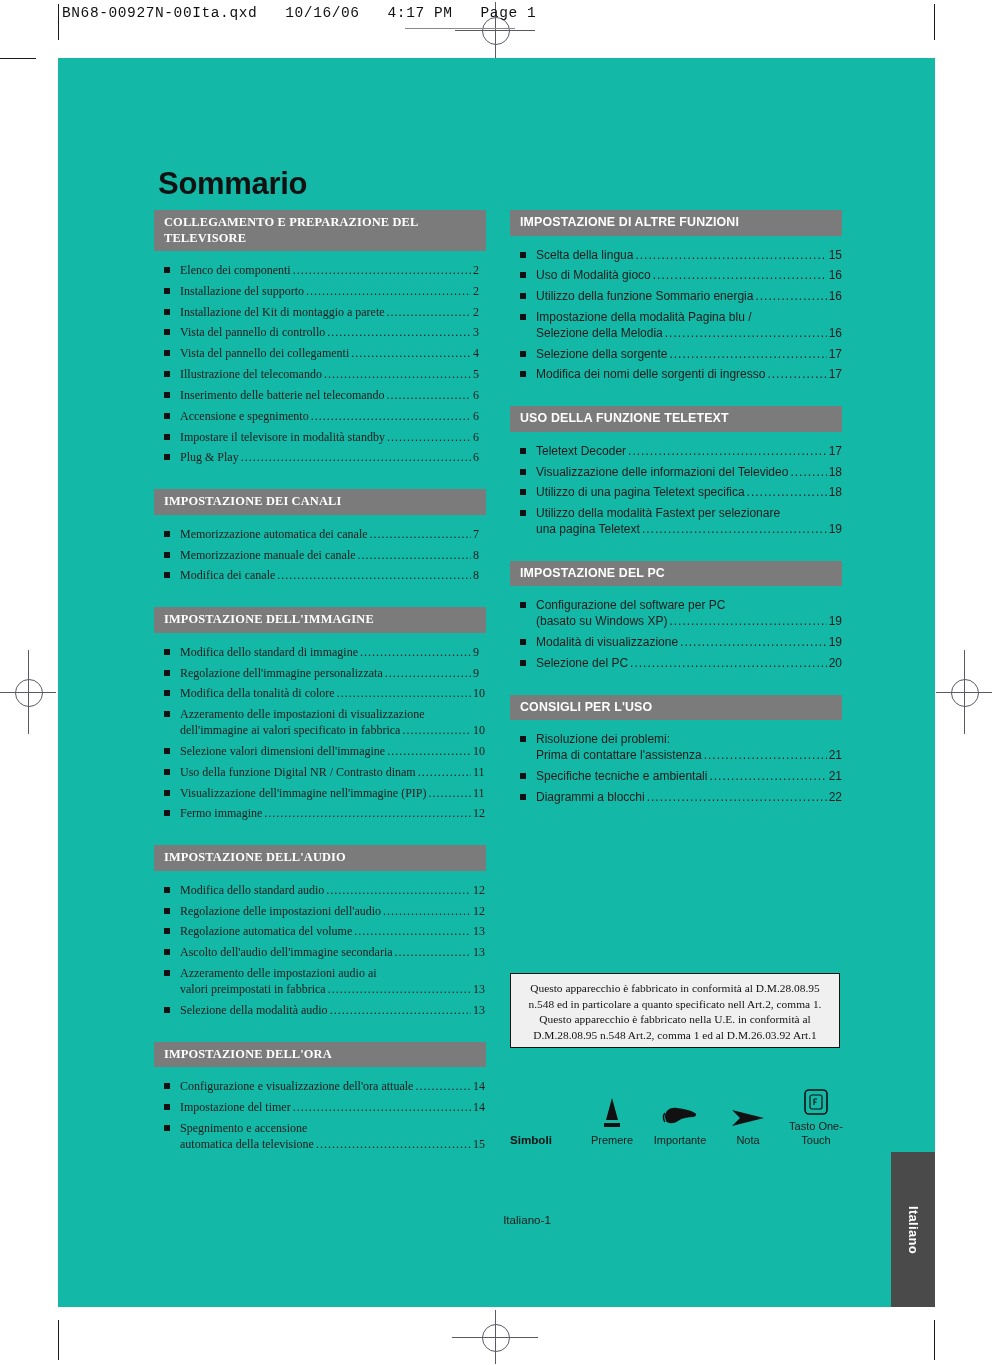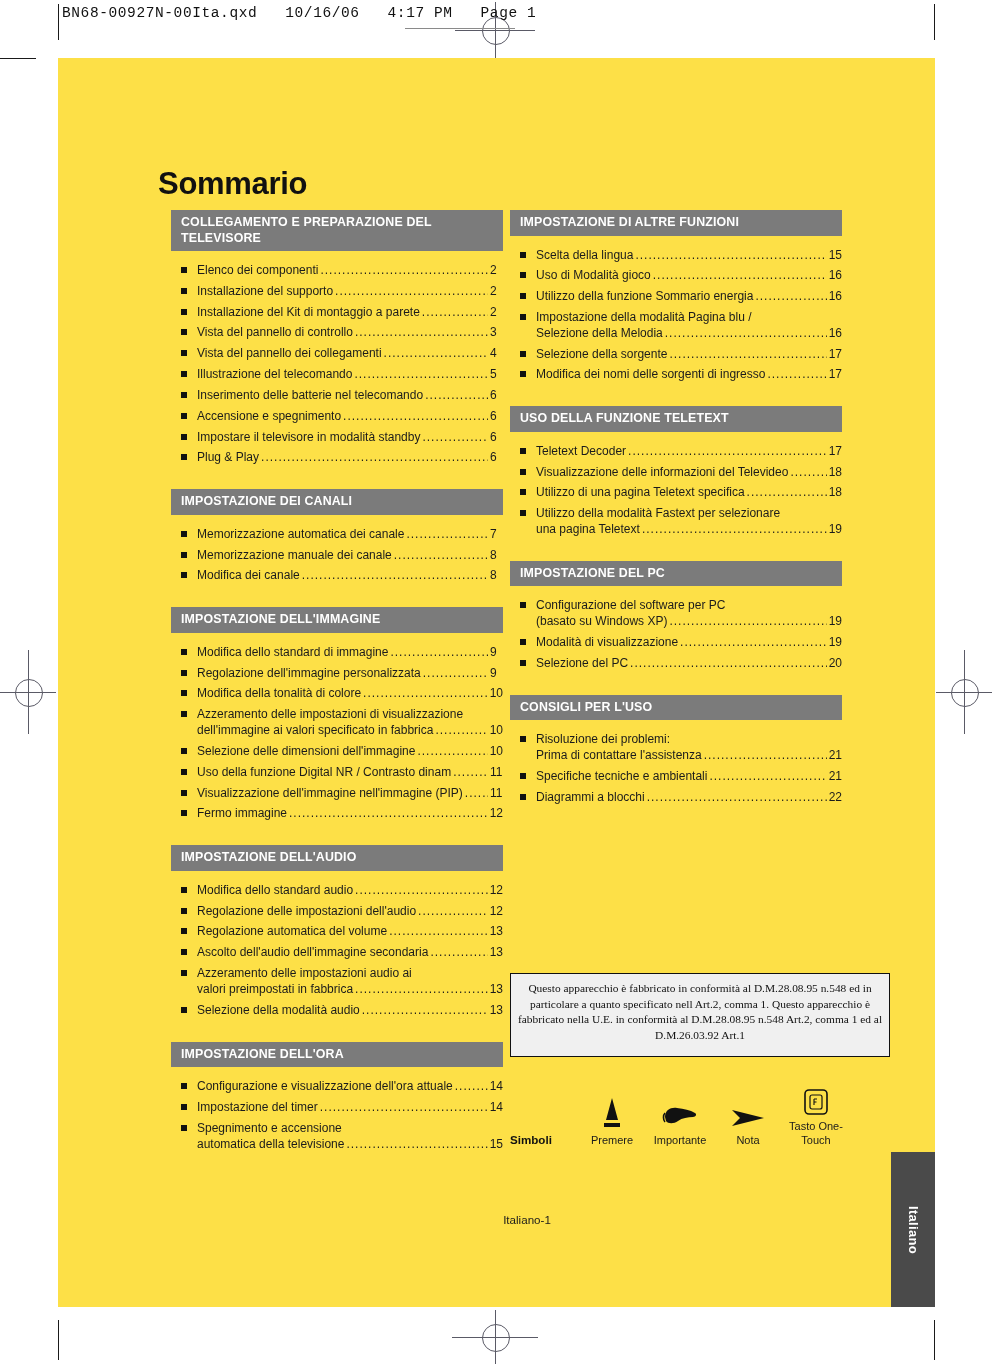--- a/index.html
+++ b/index.html
@@ -67,39 +67,39 @@
     z-index: 5;
   }
 
   
   .sheet {
     position: absolute;
     left: 58px;
     top: 58px;
     width: 877px;
     height: 1249px;
-    background: #fde047;
+    background: #14b8a6;
   }
 
   .page-title {
     position: absolute;
     left: 100px;
     top: 87px;
     font-size: 31px;
     font-weight: bold;
     letter-spacing: -0.3px;
     color: #111;
   }
 
   .col {
     position: absolute;
     top: 152px;
     width: 332px;
   }
-  .col-left  { left: 113px; }
+  .col-left  { left: 96px; font-family: Liberation Serif, serif; }
   .col-right { left: 452px; }
 
   
   .section { margin-bottom: 0; }
 
   .sec-head {
     background: #7b7b7b;
     color: #ffffff;
     font-size: 12.4px;
     font-weight: bold;
@@ -148,25 +148,25 @@
     text-align: left;
     min-width: 13px;
   }
   .toc .cont { padding-left: 0; }
 
   
   .legal {
     position: absolute;
     left: 452px;
     top: 915px;
-    width: 380px;
+    width: 330px;
     box-sizing: border-box;
     border: 1px solid #111;
     background: #f0f0f0;
-    padding: 7px 6px 12px;
+    padding: 7px 6px 3px;
     font-family: "Liberation Serif", serif;
     font-size: 11.4px;
     line-height: 1.38;
     text-align: center;
     color: #111;
   }
 
   
   .symbols {
     position: absolute;
@@ -420,21 +420,21 @@
             </div>
             <div class="row cont">
               <span class="label">dell'immagine ai valori specificato in fabbrica</span>
               <span class="dots">........................................................................................................................</span>
               <span class="pg">10</span>
             </div>
           </li>
           <li>
             <span class="bullet"></span>
             <div class="row">
-              <span class="label">Selezione delle dimensioni dell'immagine</span>
+              <span class="label">Selezione valori dimensioni dell'immagine</span>
               <span class="dots">........................................................................................................................</span>
               <span class="pg">10</span>
             </div>
           </li>
           <li>
             <span class="bullet"></span>
             <div class="row">
               <span class="label">Uso della funzione Digital NR / Contrasto dinam</span>
               <span class="dots">........................................................................................................................</span>
               <span class="pg">11</span>

